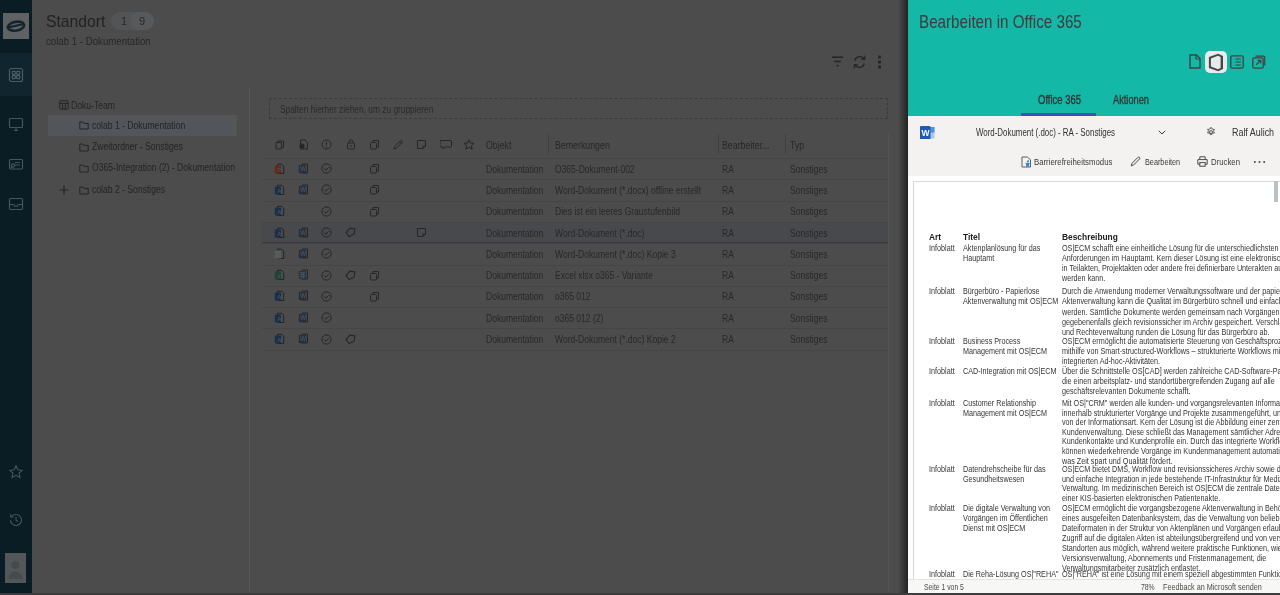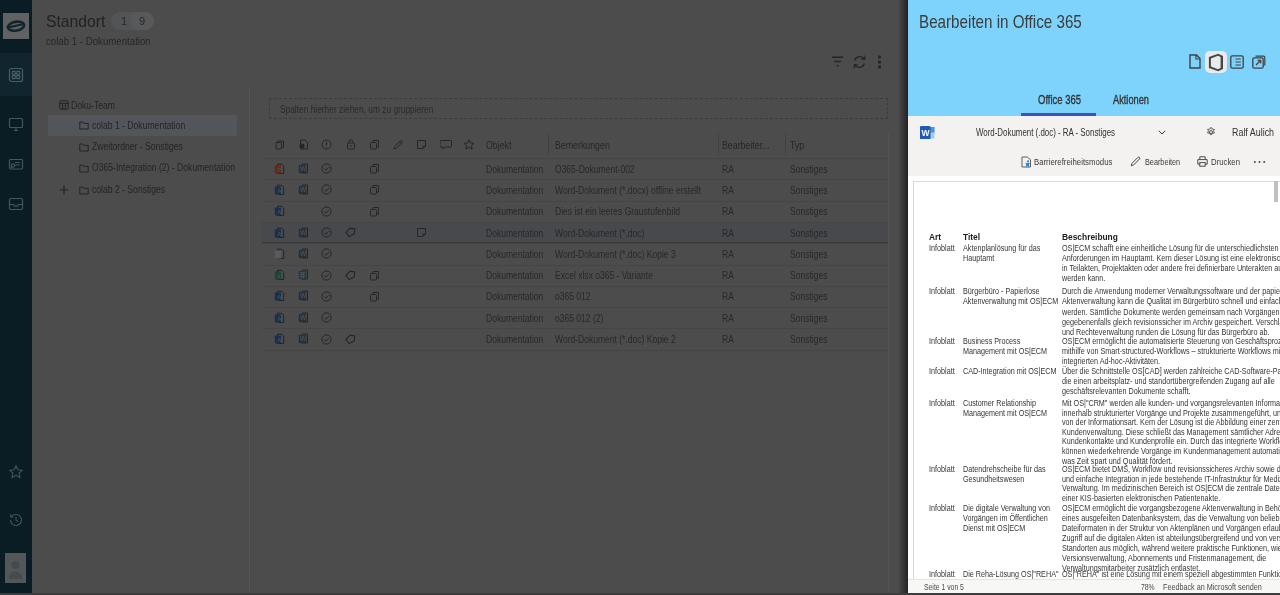--- a/index.html
+++ b/index.html
@@ -344,21 +344,21 @@
     <path d="M3.4 5.6 L5 7.2 L7.8 4.2"></path>
   </svg>
 <svg class="abs" style="left:345.0px;top:333.5px;" width="11" height="11" viewBox="0 0 11 11" fill="none" stroke="#262626" stroke-width="1">
     <path d="M1 5.6 L5 1.2 L9.8 2 L9.2 7 L4.2 9.6 Z" stroke-width="1.1"></path>
   </svg>
 <div class="abs nw" style="left:486px;top:333.0px;font-size:11px;color:#282828;font-weight:normal;transform:scaleX(0.775);">Dokumentation</div>
 <div class="abs nw" style="left:555px;top:333.0px;font-size:11px;color:#282828;font-weight:normal;transform:scaleX(0.775);">Word-Dokument (*.doc) Kopie 2</div>
 <div class="abs nw" style="left:722px;top:333.0px;font-size:11px;color:#282828;font-weight:normal;transform:scaleX(0.775);">RA</div>
 <div class="abs nw" style="left:790px;top:333.0px;font-size:11px;color:#282828;font-weight:normal;transform:scaleX(0.775);">Sonstiges</div>
 <div class="abs" style="left:898px;top:0;width:10px;height:595px;background:linear-gradient(to right, rgba(0,0,0,0), rgba(0,0,0,0.55));"></div>
-<div class="abs" id="panel" style="left:908px;top:0;width:372px;height:595px;background:#7dd3fc;overflow:hidden;">
+<div class="abs" id="panel" style="left:908px;top:0;width:372px;height:595px;background:#14b8a6;overflow:hidden;">
 <div class="abs nw" style="left:10.5px;top:11px;font-size:19px;color:#3d3d3d;font-weight:normal;transform:scaleX(0.8);">Bearbeiten in Office 365</div>
 <svg class="abs" style="left:281px;top:54px;" width="12" height="15" viewBox="0 0 12 15" fill="none" stroke="#414141" stroke-width="1.4">
 <path d="M1 1 h6.5 L11 4.5 V14 H1 Z"></path>
       <path d="M7 1 V5 H11" stroke-width="1.2"></path>
     </svg>
 <div class="abs" style="left:297px;top:51px;width:22px;height:22px;background:#e7ebee;border-radius:5px;"></div>
 <svg class="abs" style="left:300px;top:52.5px;" width="16" height="19" viewBox="0 0 16 19" fill="#474747">
 <path fill-rule="evenodd" d="M10.2 0.7 L15 3 V16.1 L10.2 18.3 L0.9 15 V4 L10.2 0.7 Z M10 2.8 L2.9 5.4 V13.6 L10 16.2 L12.6 14.9 V4.1 L10 2.8 Z"></path>
     </svg>
 <svg class="abs" style="left:322px;top:55px;" width="14" height="14" viewBox="0 0 14 14" fill="none" stroke="#414141" stroke-width="1.3">

